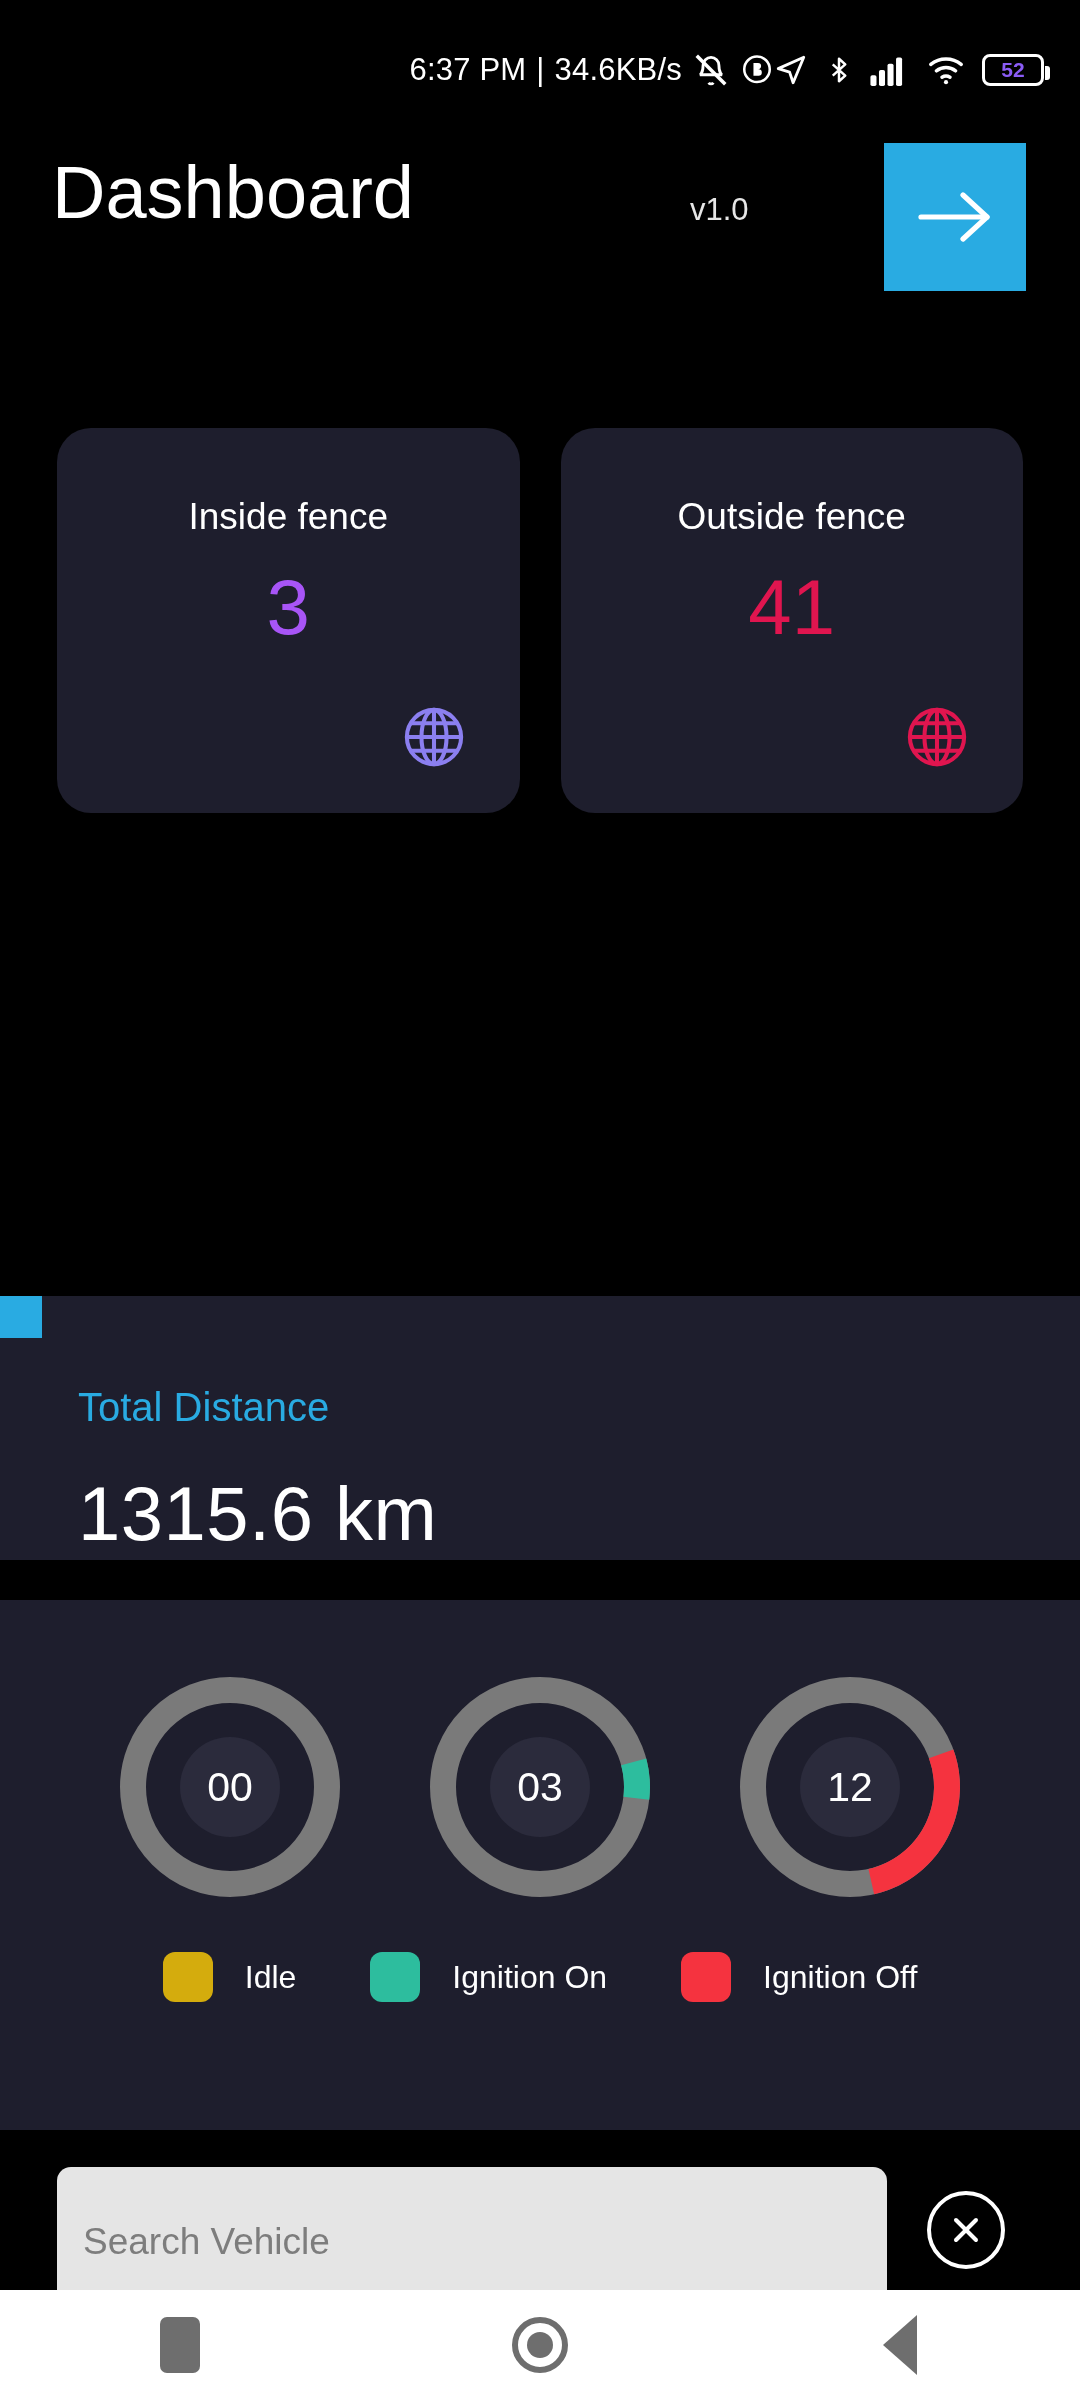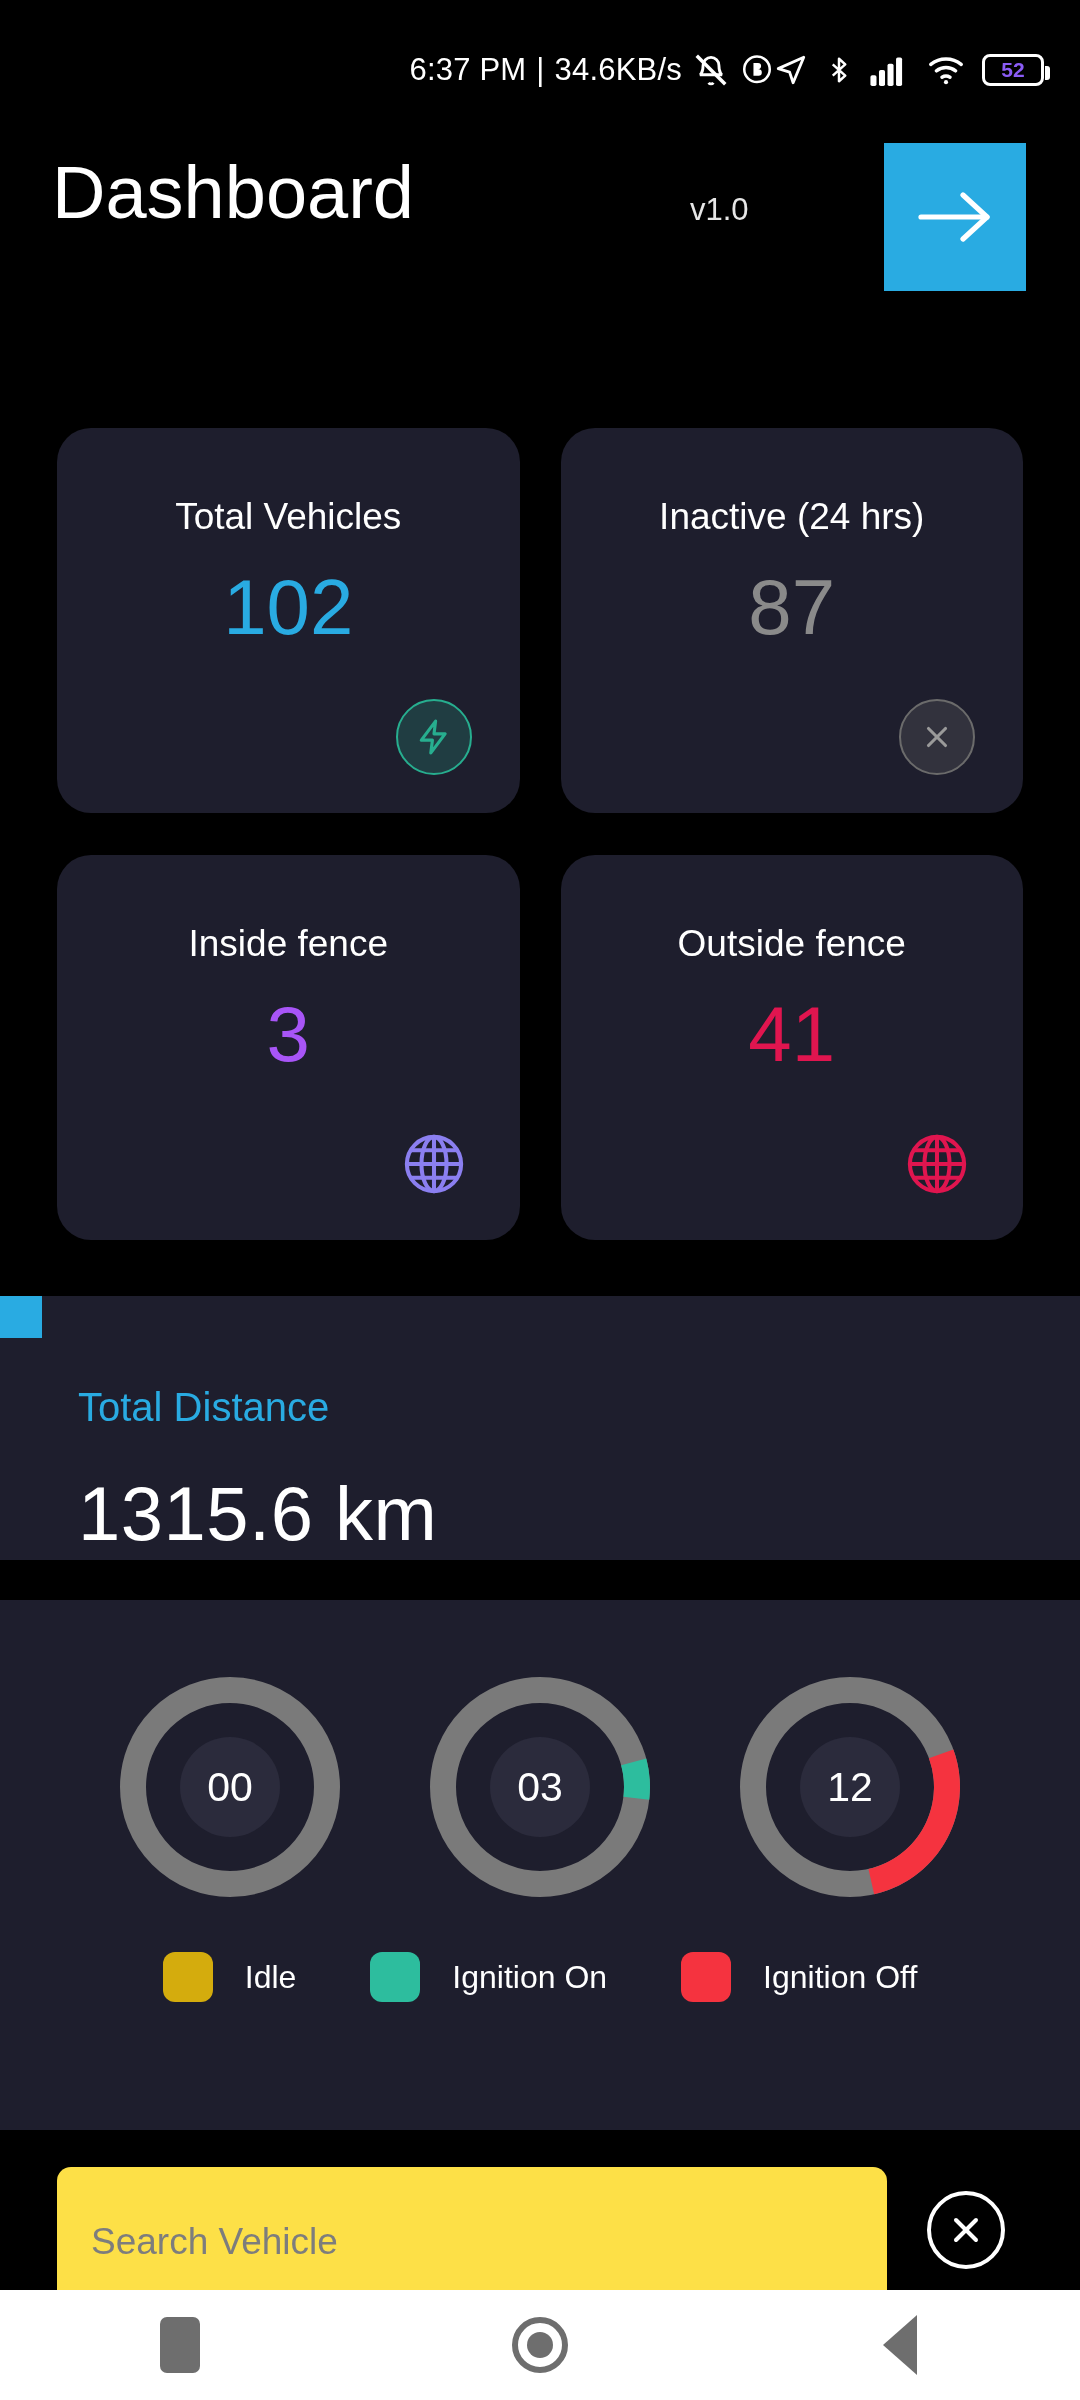--- a/index.html
+++ b/index.html
@@ -108,22 +108,22 @@
   .legend-swatch { width:50px; height:50px; border-radius:12px; flex:0 0 50px; }
   .legend-text { font-size:32px; color:#fff; white-space:nowrap; }
 
   
   .search-row {
     position:absolute; top:2167px; left:0; width:1080px; height:155px;
     display:flex; align-items:flex-start; gap:0;
   }
   .search-box {
     margin-left:57px; width:830px; height:150px;
-    background:#fde047; border-radius:14px;
-    display:flex; align-items:center; padding-left:34px;
+    background:#e5e5e5; border-radius:14px;
+    display:flex; align-items:center; padding-left:26px;
   }
   .search-ph { font-size:37px; color:#7d7d7d; }
   .search-clear {
     margin-left:40px; margin-top:24px;
     width:78px; height:78px; border-radius:50%;
     border:4px solid #fff; background:transparent;
     display:flex; align-items:center; justify-content:center; cursor:pointer;
   }
 
   
@@ -194,46 +194,20 @@
     <button class="arrow-btn">
       <svg width="84" height="64" viewBox="0 0 42 32" fill="none" stroke="#fff" stroke-width="2.6" stroke-linecap="round" stroke-linejoin="round">
         <line x1="4" y1="16" x2="37" y2="16"></line>
         <polyline points="25,5 37,16 25,27"></polyline>
       </svg>
     </button>
   </div>
 
   <div class="cards">
 
-    <div class="card-row">
-      <div class="stat-card">
-        <div class="stat-title">Total Vehicles</div>
-        <div class="stat-value" style="color:#29abe2">102</div>
-        <div class="stat-icon">
-          <div class="circ-icon" style="background:rgba(39,174,143,.22);border:2px solid #27ae8f;">
-            <svg width="38" height="38" viewBox="0 0 24 24" fill="none" stroke="#27ae8f" stroke-width="2" stroke-linejoin="round">
-              <polygon points="13,2 4,14 11,14 10,22 19,10 12,10"></polygon>
-            </svg>
-          </div>
-        </div>
-      </div>
-
-      <div class="stat-card">
-        <div class="stat-title">Inactive (24 hrs)</div>
-        <div class="stat-value" style="color:#8a8a8a">87</div>
-        <div class="stat-icon">
-          <div class="circ-icon" style="background:rgba(110,110,110,.25);border:2px solid #6b6b6b;">
-            <svg width="34" height="34" viewBox="0 0 24 24" fill="none" stroke="#9a9a9a" stroke-width="2.2" stroke-linecap="round">
-              <line x1="6" y1="6" x2="18" y2="18"></line>
-              <line x1="18" y1="6" x2="6" y2="18"></line>
-            </svg>
-          </div>
-        </div>
-      </div>
-    </div>
 
     <div class="card-row">
       <div class="stat-card">
         <div class="stat-title">Inside fence</div>
         <div class="stat-value" style="color:#a855f7">3</div>
         <div class="stat-icon">
           <svg width="70" height="70" viewBox="0 0 24 24" fill="none" stroke="#8b7ff0" stroke-width="1.4">
             <circle cx="12" cy="12" r="9.3"></circle>
             <ellipse cx="12" cy="12" rx="4.3" ry="9.3"></ellipse>
             <line x1="2.7" y1="12" x2="21.3" y2="12"></line>

